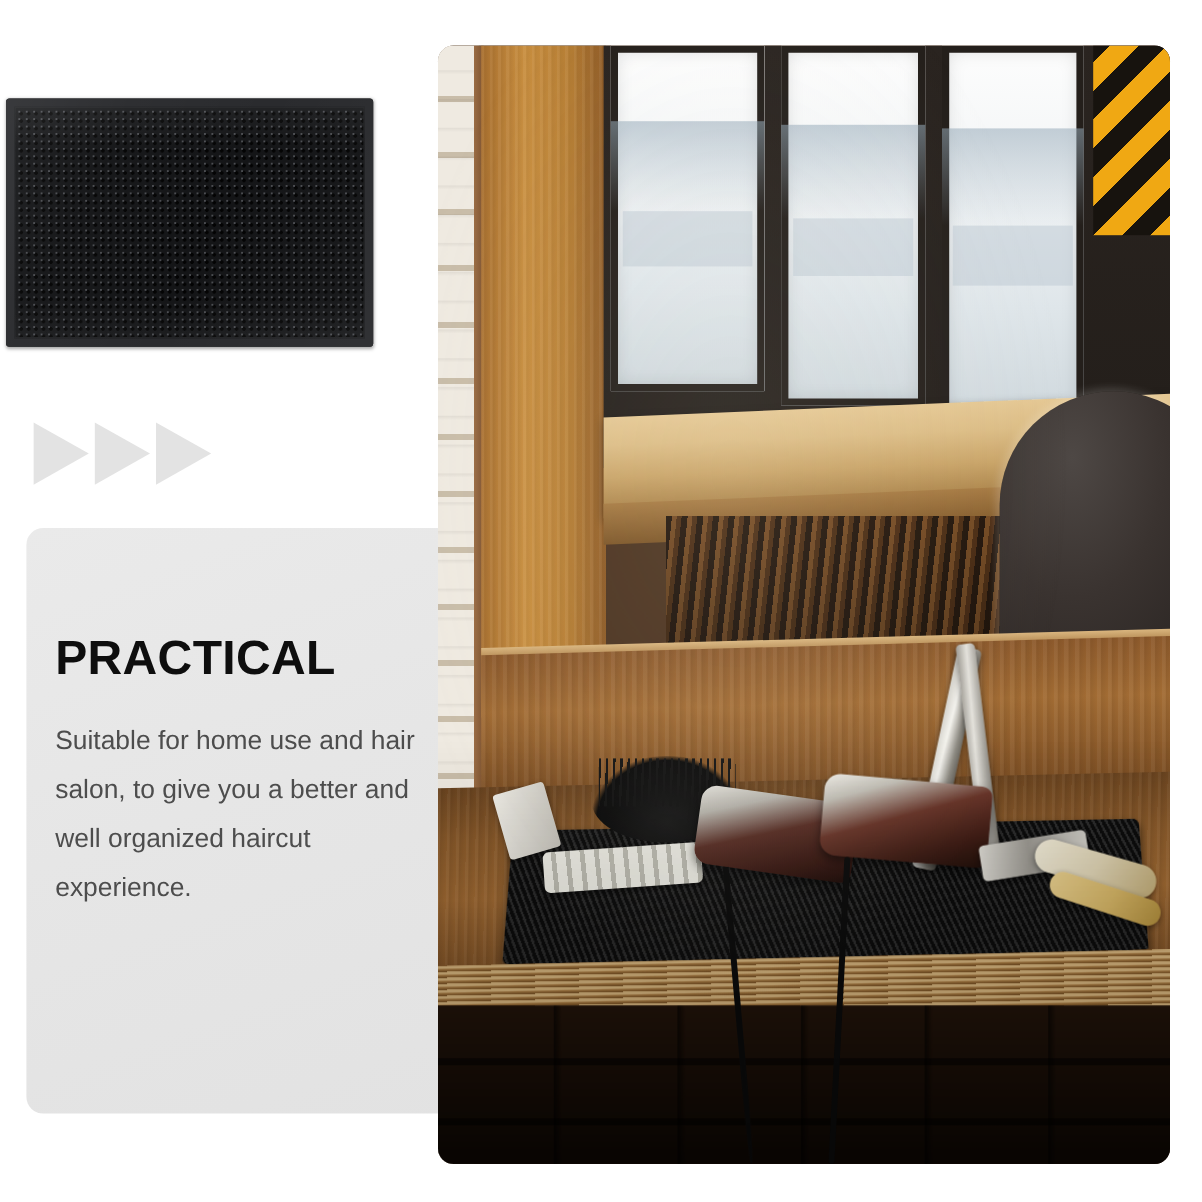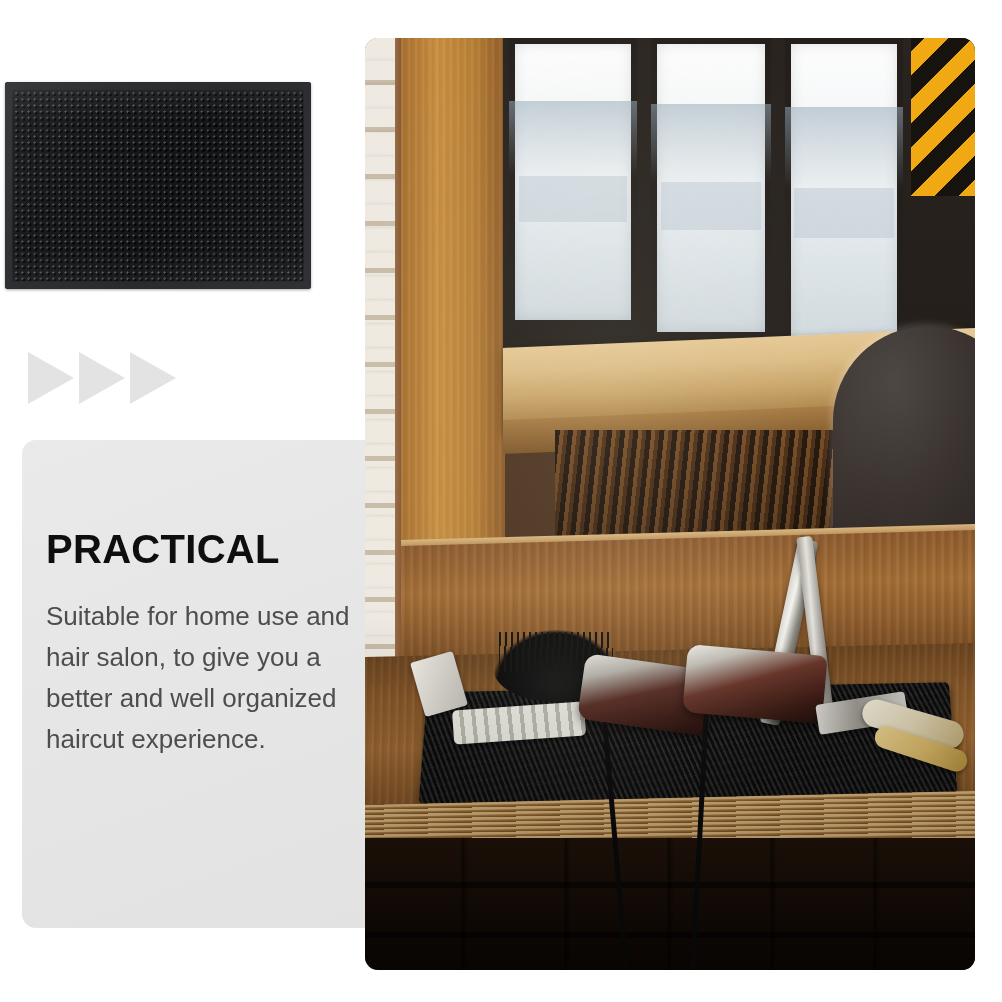--- a/index.html
+++ b/index.html
@@ -99,21 +99,21 @@
   .card-title {
     margin: 0 0 26px 0;
     font-size: 40px;
     font-weight: 700;
     letter-spacing: 0.3px;
     color: #0e0e0e;
     line-height: 1.05;
   }
   .card-body {
     margin: 0;
-    font-size: 26px;
+    font-size: 22px;
     line-height: 41px;
     color: #4d4d4d;
     font-weight: 400;
     max-width: 330px;
   }
 
   
   .photo {
     position: absolute;
     left: 365px;

